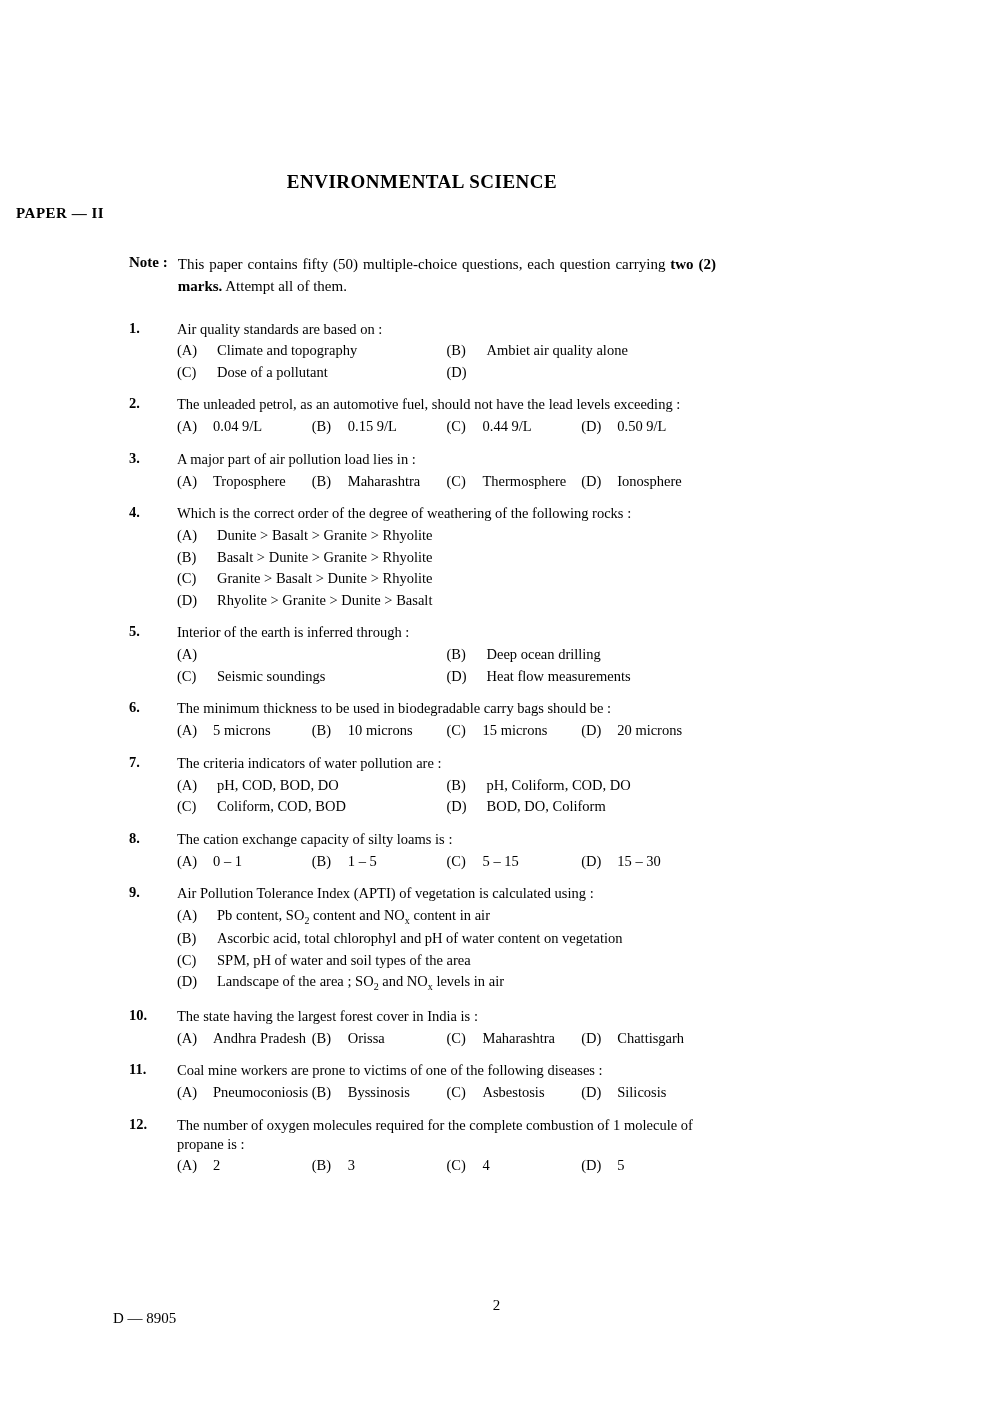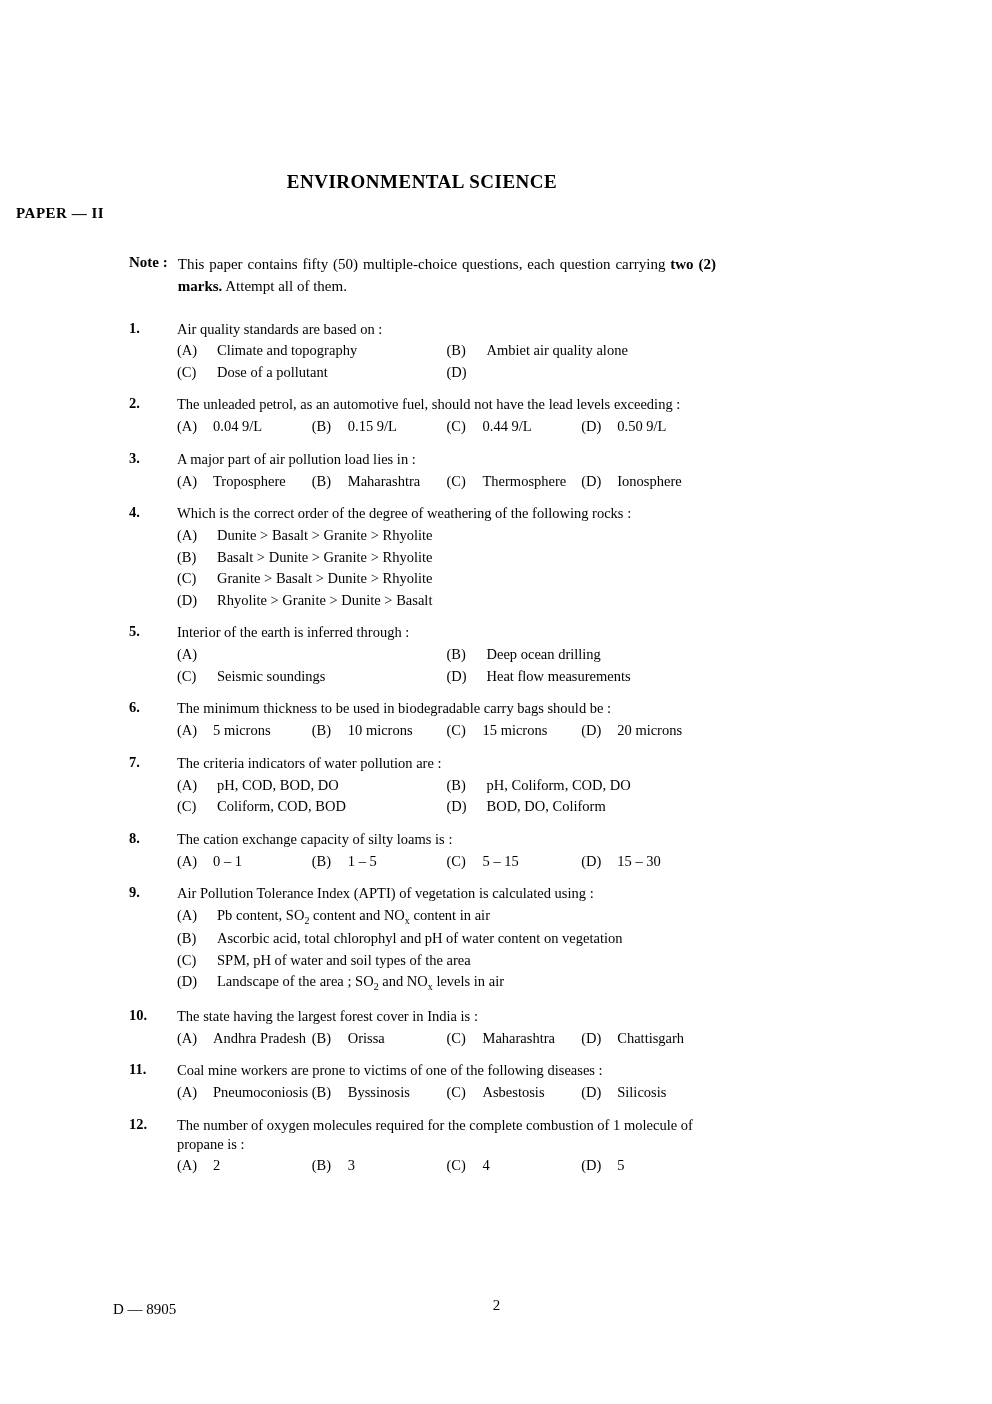--- a/index.html
+++ b/index.html
@@ -113,21 +113,21 @@
   }
   .footer-inner {
     margin-left: 113px;
     margin-right: 112px;
     position: relative;
     font-size: 15px;
   }
   .footer-code {
     position: absolute;
     left: 0;
-    top: 4px;
+    top: 13px;
     text-align: right;
   }
   .footer-page {
     text-align: center;
     font-size: 15px;
   }
 </style>
 </head>
 <body>
 

